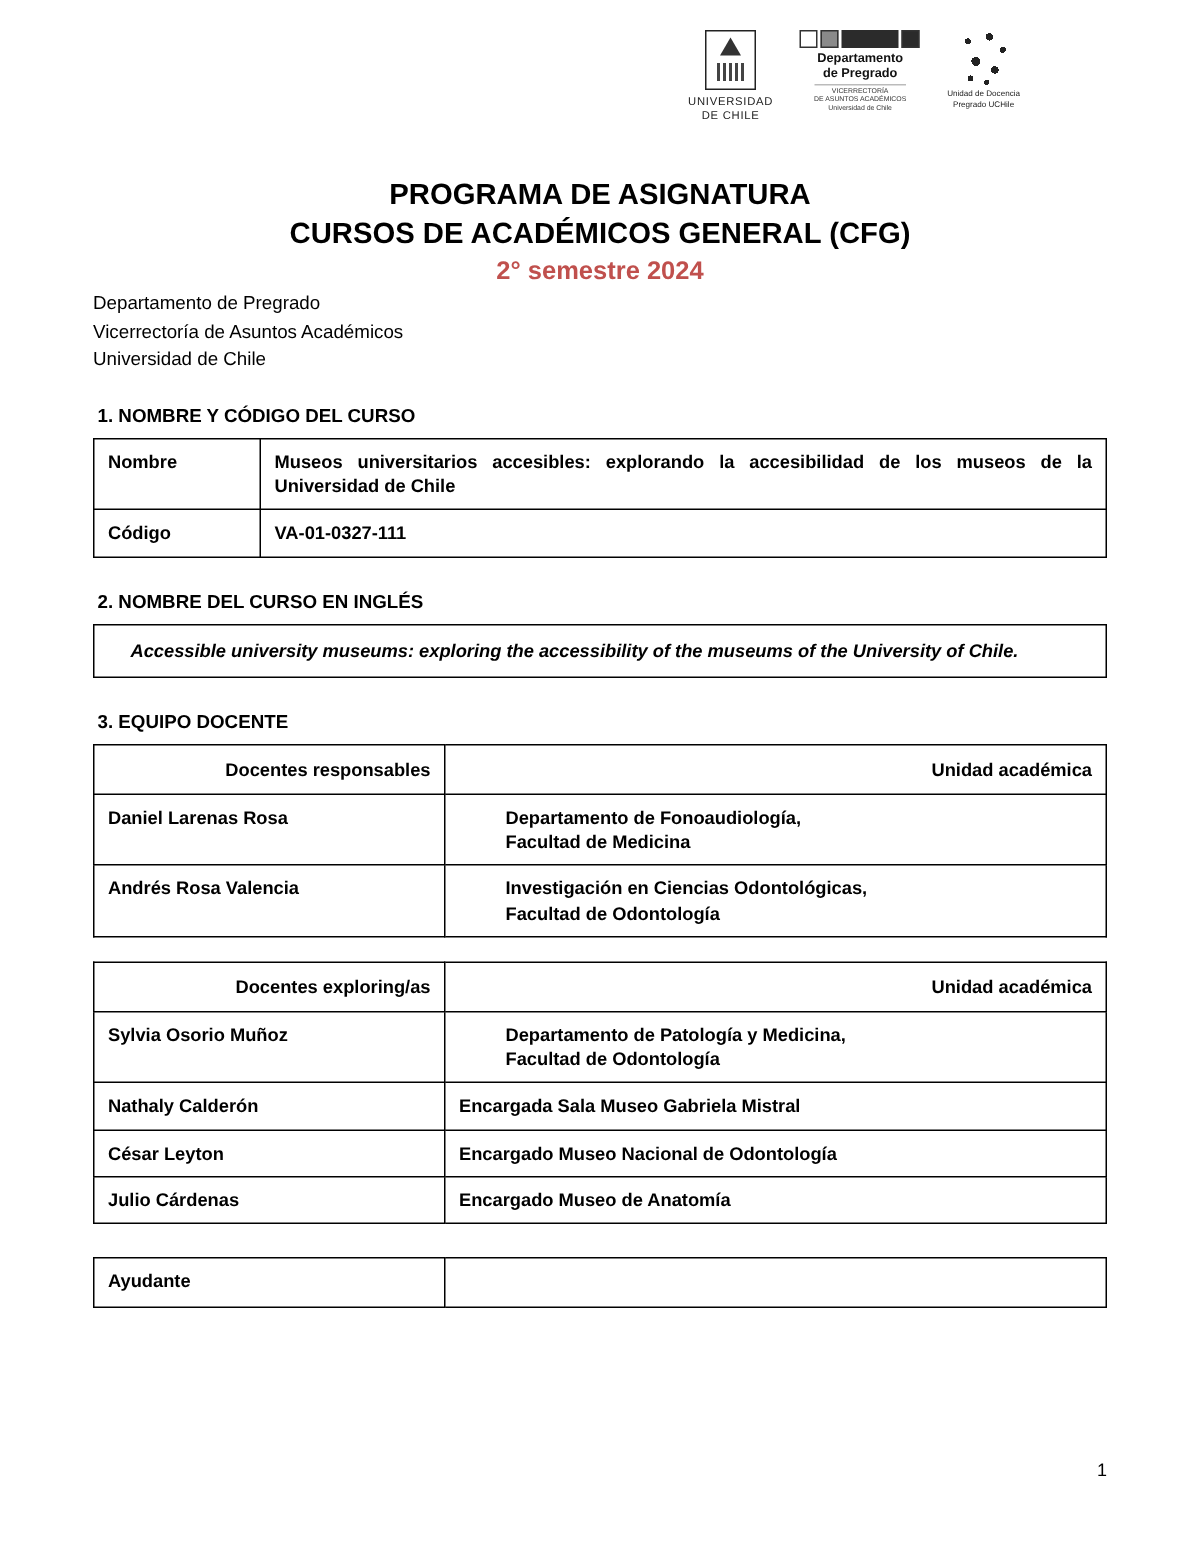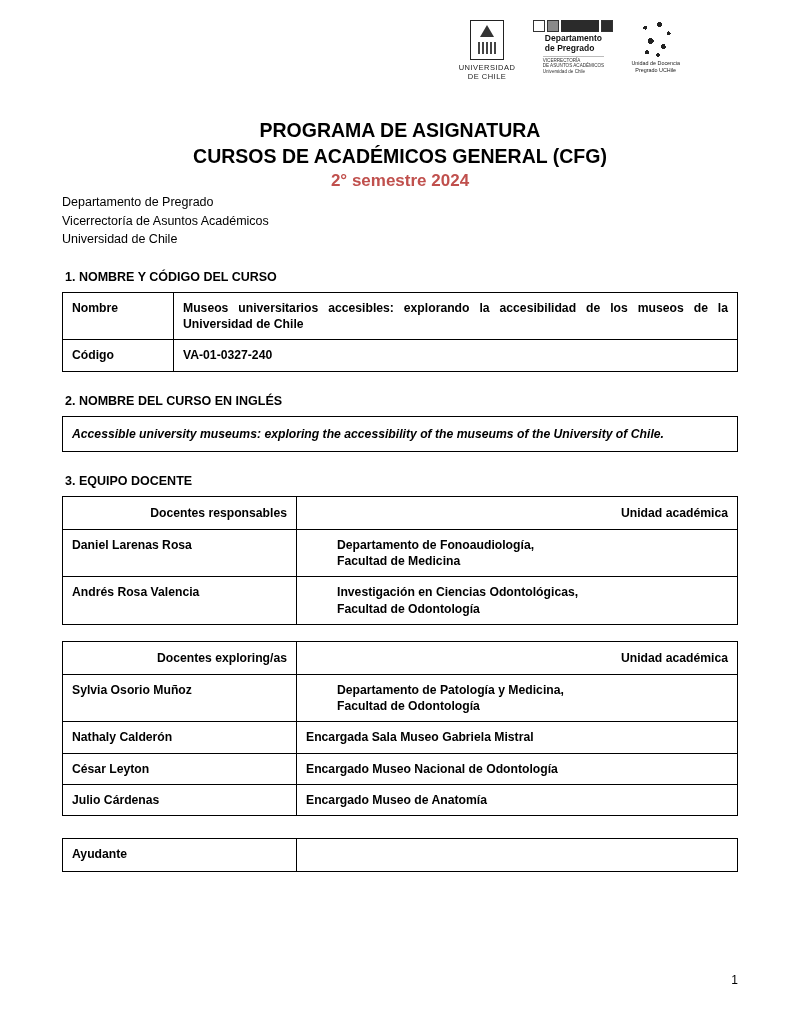--- a/index.html
+++ b/index.html
@@ -73,20 +73,21 @@
     font-size: 7.5px;
     letter-spacing: 0.5px;
     line-height: 1.25;
     text-align: center;
     color: #222;
   }
   .logo-dep {
     display: flex;
     flex-direction: column;
     justify-content: flex-start;
+    text-align: center;
   }
   .logo-dep-row {
     display: flex;
     align-items: center;
     gap: 2px;
   }
   .sq {
     width: 12px;
     height: 12px;
     border: 1px solid #333;
@@ -189,21 +190,21 @@
     width: 92px;
     font-weight: bold;
   }
   .justify {
     text-align: justify;
     text-align-last: left;
   }
   .english-box td {
     font-style: italic;
     text-align: justify;
-    padding: 9px 9px;
+    padding: 9px 24px;
     margin-left: 48px;
   }
   .tbl-docentes {
     margin-bottom: 0;
   }
   .tbl-docentes th {
     font-weight: bold;
     text-align: right;
     padding: 8px 9px;
   }
@@ -287,21 +288,21 @@
   <div class="section-h">1. NOMBRE Y CÓDIGO DEL CURSO</div>
 
   <table class="tbl-nombre">
     <tbody>
         <tr>
       <td class="label">Nombre</td>
       <td class="justify">Museos universitarios accesibles: explorando la accesibilidad de los museos de la Universidad de Chile</td>
     </tr>
     <tr>
       <td class="label">Código</td>
-      <td>VA-01-0327-240</td>
+      <td>VA-01-0327-111</td>
     </tr>
   </tbody>
     </table>
 
   <div class="section-h">2. NOMBRE DEL CURSO EN INGLÉS</div>
 
   <table class="english-box">
     <tbody>
         <tr>
       <td>Accessible university museums: exploring the accessibility of the museums of the University of Chile.</td>

